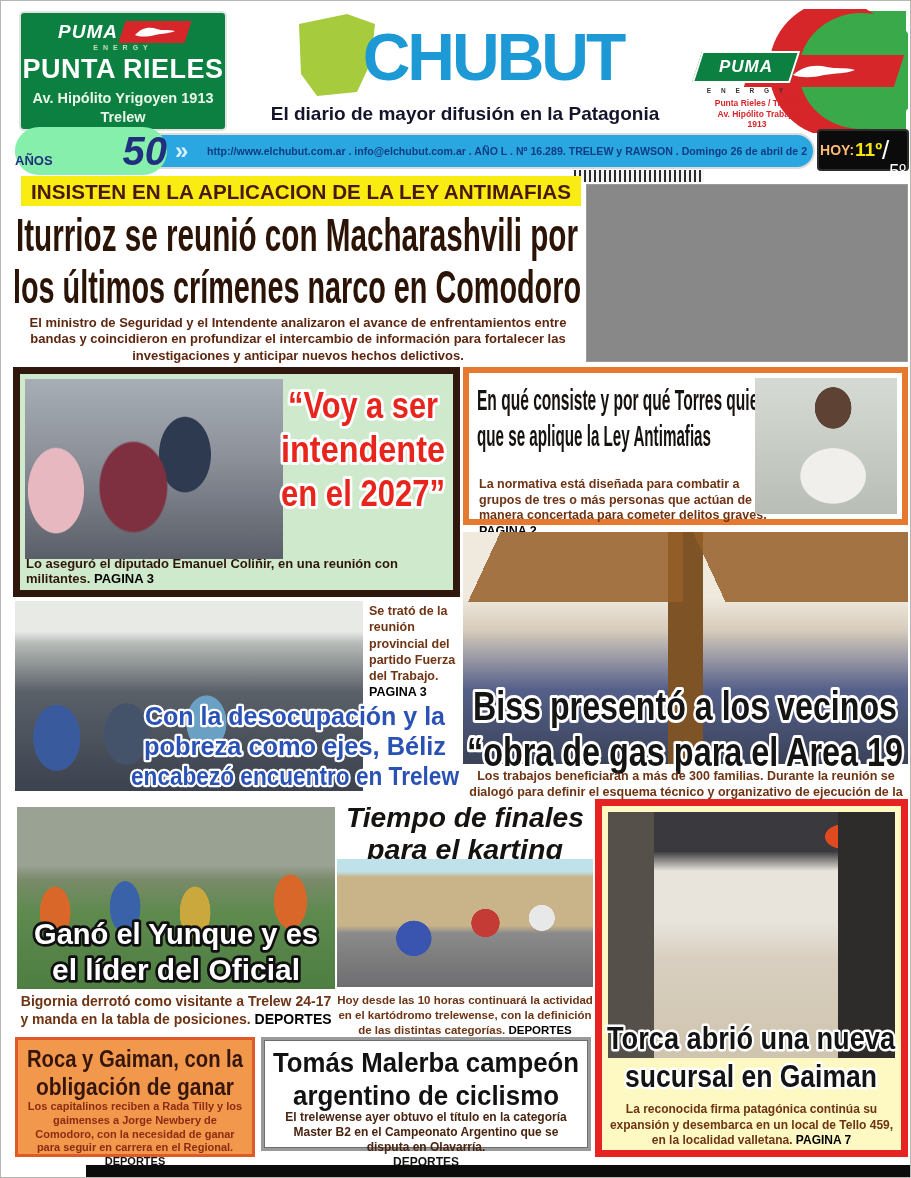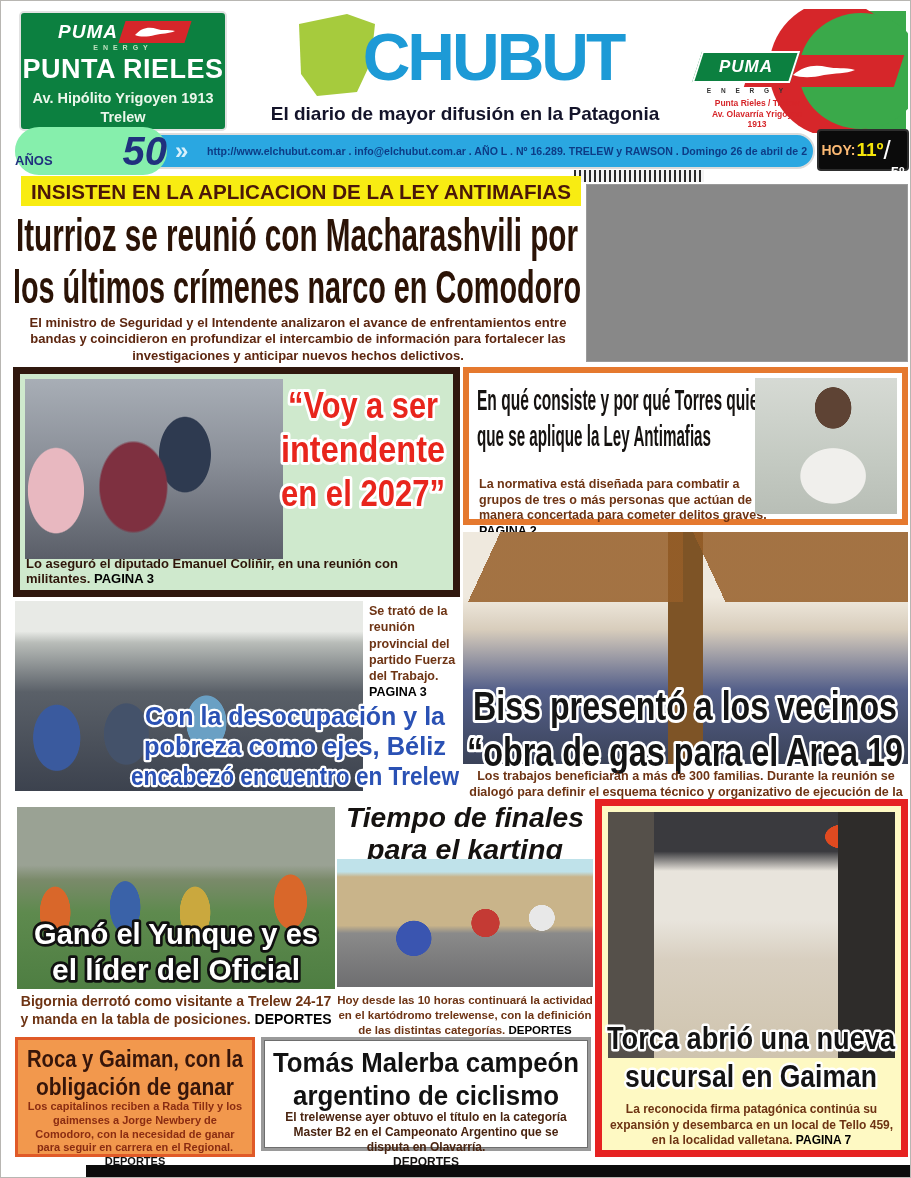--- a/index.html
+++ b/index.html
@@ -55,21 +55,21 @@
   .anios-word { font-size:13px; font-weight:900; color:#20307e; align-self:flex-end; margin-bottom:7px; }
   .anios-num { font-size:40px; font-weight:900; font-style:italic; color:#20307e; line-height:1; }
   .chevrons { left:158px; top:2px; font-size:24px; font-weight:900; color:#d8f0fc; line-height:28px; }
   .info-text { left:190px; top:0; width:600px; height:32px; display:flex; align-items:center;
     font-size:10.6px; font-weight:700; color:#0d3c86; white-space:nowrap; overflow:hidden; }
   .hoy-box { left:816px; top:128px; width:92px; height:42px; background:#0b0b0b; border-radius:4px;
     border:2px solid #2e2e2e; display:flex; align-items:center; justify-content:center; gap:1px; }
   .hoy-label { color:#fdba74; font-weight:900; font-size:14px; }
   .hoy-high  { color:#f5e50a; font-weight:900; font-size:19px; }
   .hoy-slash { color:#fff; font-weight:400; font-size:26px; line-height:1; margin:0 -1px; }
-  .hoy-low   { color:#fff; font-weight:700; font-size:15px;margin-top:42px; }
+  .hoy-low   { color:#fff; font-weight:400; font-size:18px;margin-top:42px; }
   .barcode { left:573px; top:169px; width:130px; height:12px;
     background:repeating-linear-gradient(90deg,#2a2a2a 0 2px,#f4f4f4 2px 5px); }
 
   
   svg.hl { display:block; overflow:visible; }
   svg.hl text { font-family:"Liberation Sans", sans-serif; font-weight:900; }
   .sw { stroke:#fff; paint-order:stroke; stroke-linejoin:round; }
   .sb { stroke:#101010; paint-order:stroke; stroke-linejoin:round; }
 
   
@@ -225,21 +225,21 @@
       <svg width="70" height="18" viewBox="0 0 70 18">
           <path d="M4,13 C14,4 26,2 38,5 C46,7 56,5 66,8 C57,12 46,11 35,13 C23,16 12,16 4,13 Z" fill="#ffffff"></path>
         </svg>
     </div>
     <div class="abs ar-puma">
       <span>PUMA</span>
     </div>
     <div class="abs ar-energy">E N E R G Y</div>
     <div class="abs ar-lines">
       <span>Punta Rieles  /  Trelew</span><br>
-      <span>Av. Olavarría Yrigoyen</span><br>
+      <span>Av. Hipólito Trabajo</span><br>
       <span>1913</span>
     </div>
   </div>
 
   <div class="abs infobar">
     <div class="abs anios">
       <span class="anios-word">AÑOS</span>
       <span class="anios-num">50</span>
     </div>
     <div class="abs chevrons">»</div>

